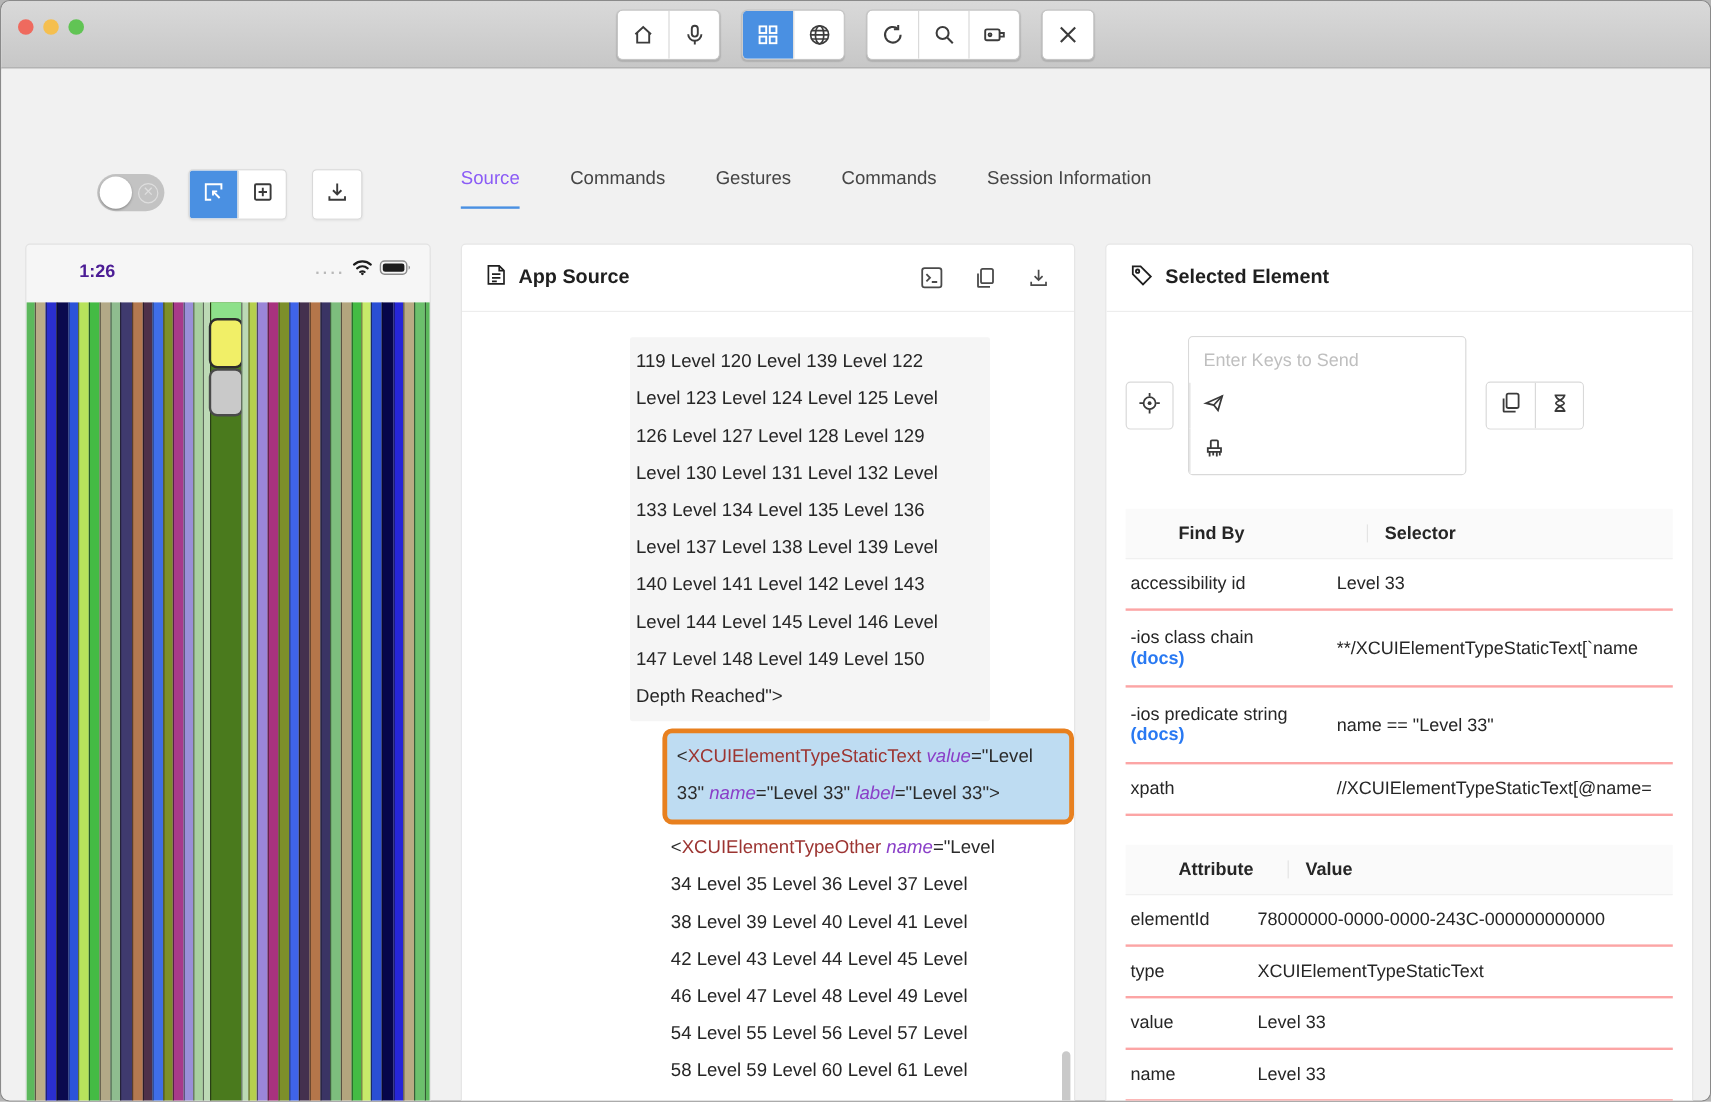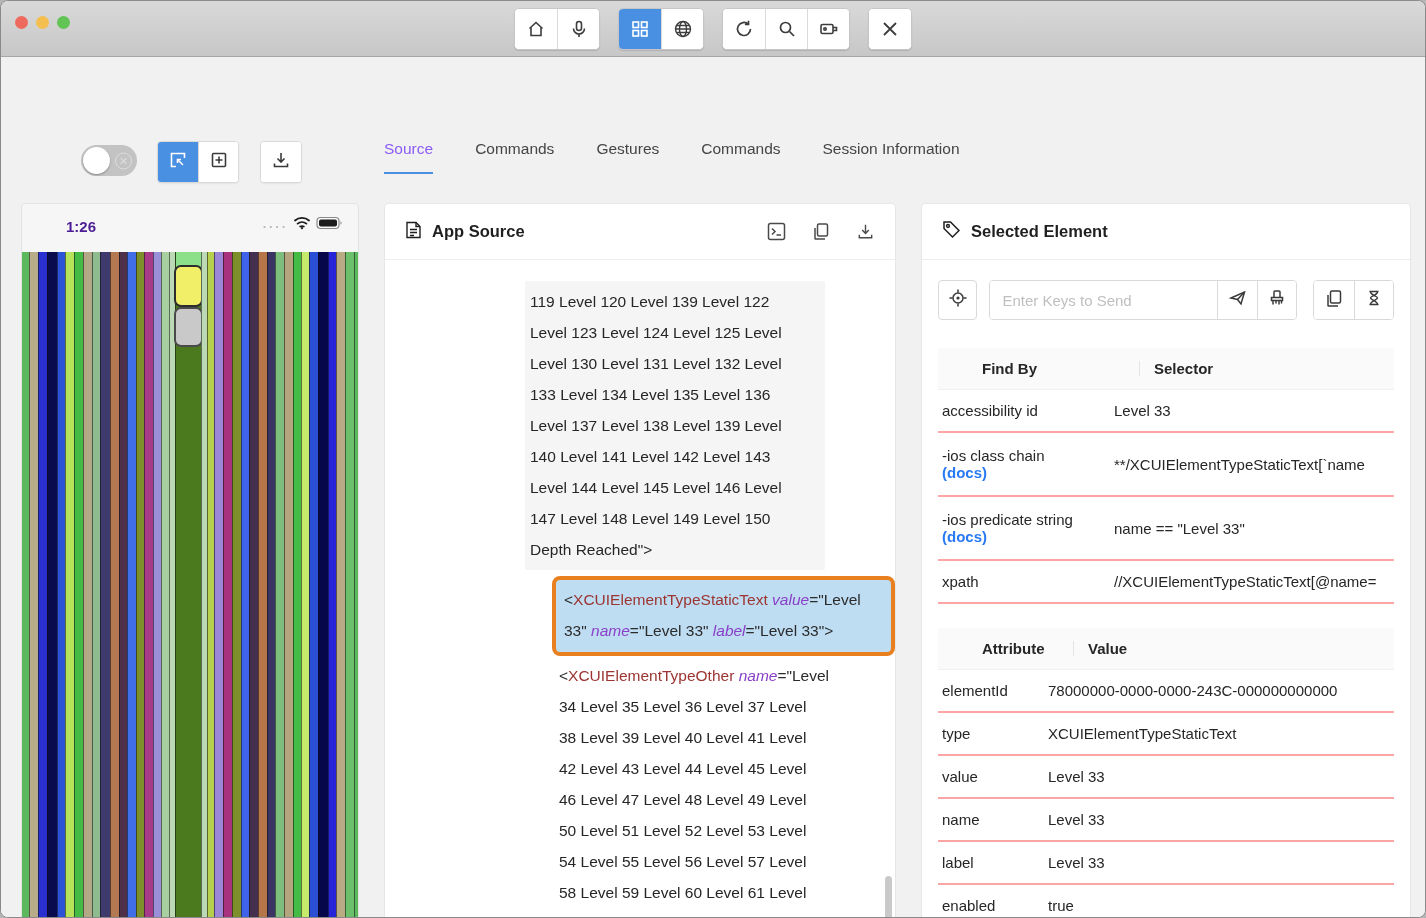--- a/index.html
+++ b/index.html
@@ -67,21 +67,21 @@
   .after-block { margin-left:174px; margin-top:4px; }
   .tok-tag { color:#9c3431; }
   .tok-attr { color:#8a3fc8; font-style:italic; }
   .tok-pln { color:#2b2b2b; }
   .src-scrollthumb { position:absolute; right:3px; bottom:8px; width:7px; height:58px; border-radius:4px; background:#c9c9c9; }
 
   
   #selElement { left:920px; width:490px; height:760px; }
   .actions { display:flex; align-items:center; padding:20px 16px 0 16px; }
   .act-btn { width:40px; height:40px; background:#fff; border:1px solid #d9d9d9; border-radius:4px; display:flex; align-items:center; justify-content:center; color:#3a3a3a; }
-  .keys-group { display:flex; margin-left:12px; border:1px solid #d9d9d9; border-radius:4px; overflow:hidden; }
+  .keys-group { display:flex; margin-left:12px; border:1px solid #d9d9d9; border-radius:4px; overflow:hidden;flex-direction:column; }
   .keys-input { width:230px; height:38px; border:none; outline:none; padding:0 12px; font-size:15px; font-family:"Liberation Sans",sans-serif; color:#262626; }
   .keys-input::placeholder { color:#bfbfbf; }
   .keys-btn { width:40px; height:38px; border-left:1px solid #d9d9d9; display:flex; align-items:center; justify-content:center; color:#3a3a3a; background:#fff; }
   .pair-group { display:flex; margin-left:16px; border:1px solid #d9d9d9; border-radius:4px; overflow:hidden; }
   .pair-btn { width:40px; height:38px; display:flex; align-items:center; justify-content:center; color:#3a3a3a; background:#fff; border-left:1px solid #d9d9d9; }
   .pair-btn:first-child { border-left:none; }
 
   .tbl { margin:28px 16px 0 16px; font-size:15px; color:#262626; }
   .tbl + .tbl { margin-top:24px; }
   .tbl-row { display:flex; border-bottom:2px solid #fca5a5; }
@@ -316,39 +316,39 @@
                 <path d="M10 3 v9 M6.5 8.5 L10 12 L13.5 8.5"></path>
                 <path d="M3.5 13.5 v3 h13 v-3"></path>
               </svg>
             </span>
         </div>
       </div>
       <div class="src-body">
         <div class="parent-block" id="parentBlock">
             <div class="src-line">119 Level 120 Level 139 Level 122</div>
             <div class="src-line">Level 123 Level 124 Level 125 Level</div>
+            <div class="src-line">126 Level 127 Level 128 Level 129</div>
             <div class="src-line">Level 130 Level 131 Level 132 Level</div>
             <div class="src-line">133 Level 134 Level 135 Level 136</div>
             <div class="src-line">Level 137 Level 138 Level 139 Level</div>
             <div class="src-line">140 Level 141 Level 142 Level 143</div>
             <div class="src-line">Level 144 Level 145 Level 146 Level</div>
             <div class="src-line">147 Level 148 Level 149 Level 150</div>
             <div class="src-line">Depth Reached"&gt;</div>
           </div>
         <div class="sel-node" id="selNode">
             <div class="src-line"><span class="tok-pln">&lt;</span><span class="tok-tag">XCUIElementTypeStaticText</span><span class="tok-pln"> </span><span class="tok-attr">value</span><span class="tok-pln">="Level</span></div>
             <div class="src-line"><span class="tok-pln">33" </span><span class="tok-attr">name</span><span class="tok-pln">="Level 33" </span><span class="tok-attr">label</span><span class="tok-pln">="Level 33"&gt;</span></div>
           </div>
         <div class="after-block" id="afterBlock">
             <div class="src-line"><span class="tok-pln">&lt;</span><span class="tok-tag">XCUIElementTypeOther</span><span class="tok-pln"> </span><span class="tok-attr">name</span><span class="tok-pln">="Level</span></div>
             <div class="src-line">34 Level 35 Level 36 Level 37 Level</div>
             <div class="src-line">38 Level 39 Level 40 Level 41 Level</div>
             <div class="src-line">42 Level 43 Level 44 Level 45 Level</div>
             <div class="src-line">46 Level 47 Level 48 Level 49 Level</div>
-            <div class="src-line">50 Level 51 Level 52 Level 53 Level</div>
             <div class="src-line">54 Level 55 Level 56 Level 57 Level</div>
             <div class="src-line">58 Level 59 Level 60 Level 61 Level</div>
           </div>
         <div class="src-scrollthumb"></div>
       </div>
     </div>
 
     <div class="card" id="selElement">
       <div class="card-header">
         <span><svg width="19" height="19" viewBox="0 0 19 19" fill="none" stroke="#1f1f1f" stroke-width="1.5">

